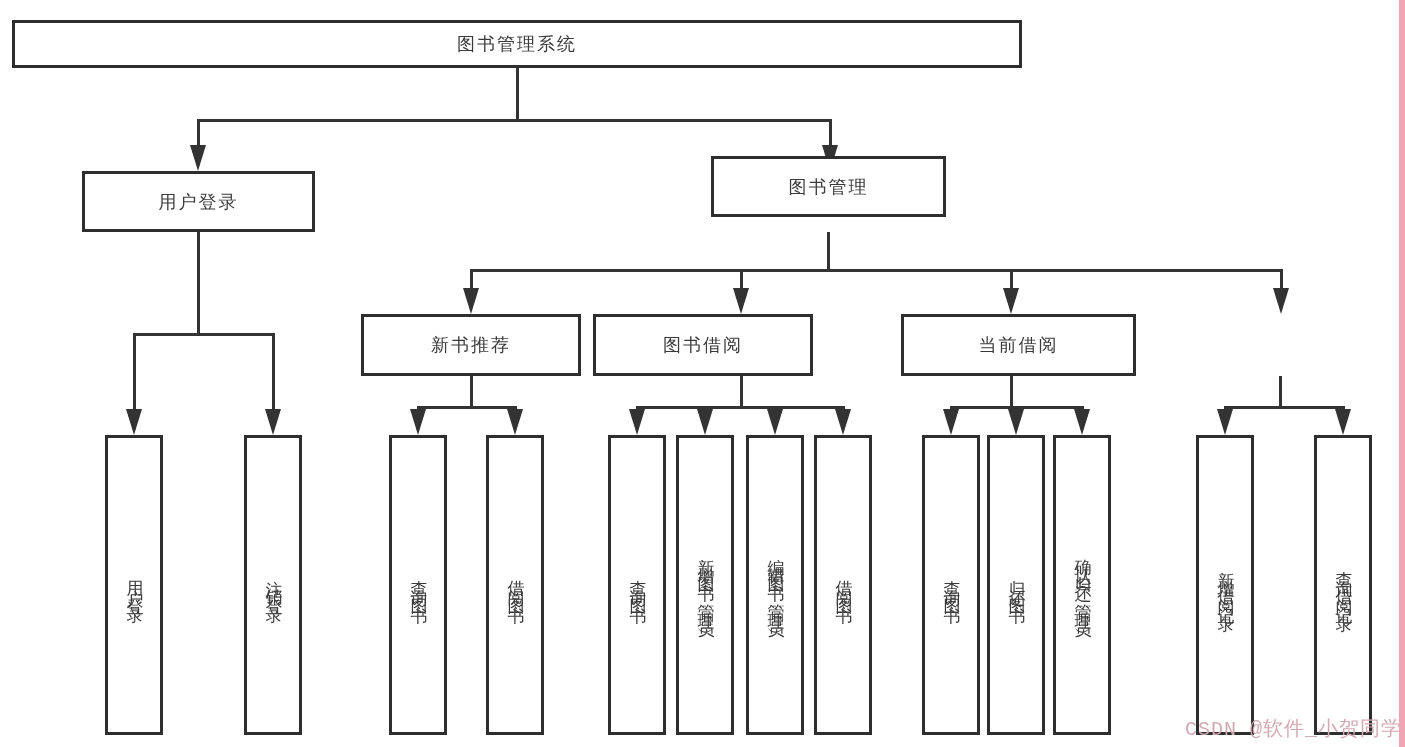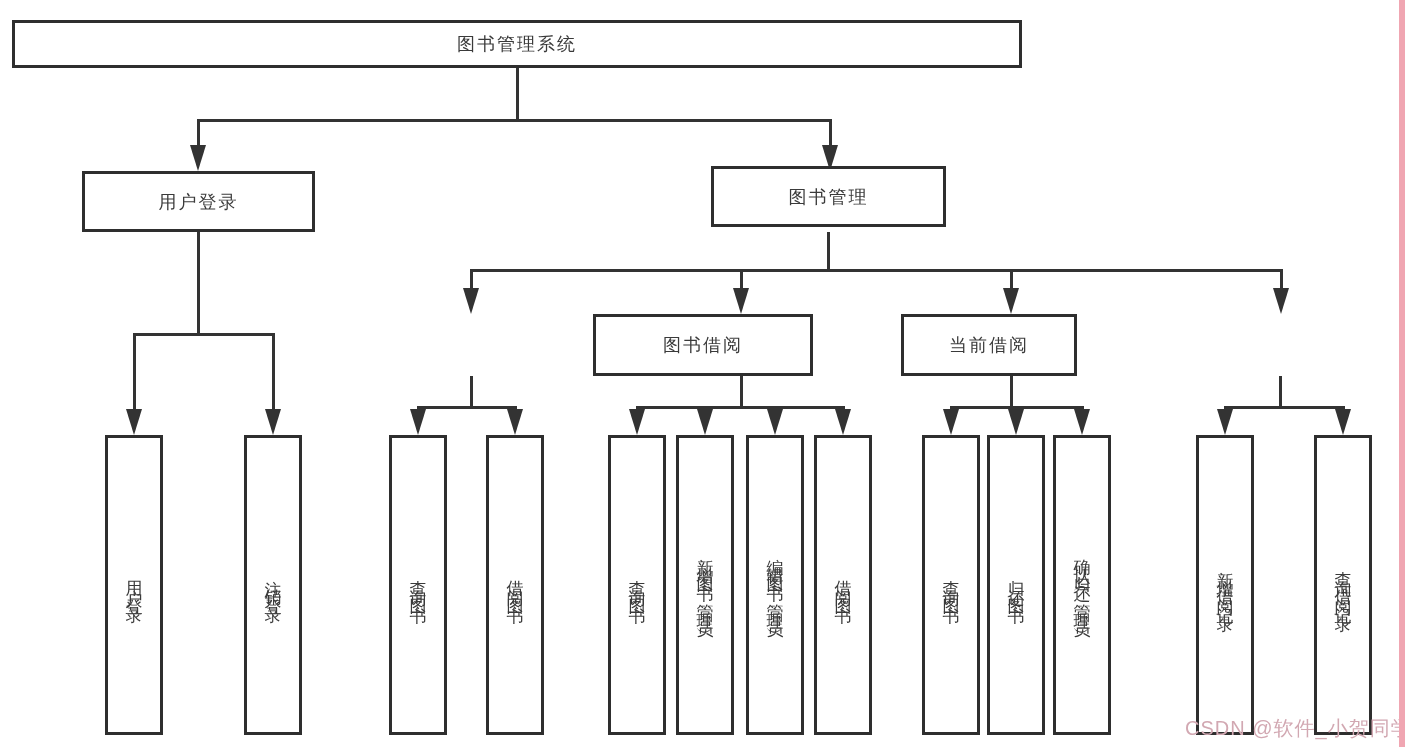--- a/index.html
+++ b/index.html
@@ -1,18 +1,18 @@
 <!DOCTYPE html>
 <html><head>
 <meta charset="utf-8">
 <style>
   html,body{margin:0;padding:0;background:#ffffff;}
   #stage{
     position:relative;width:1405px;height:747px;background:#ffffff;overflow:hidden;
-    font-family:Liberation Sans, sans-serif;color:#3a3a3a;
+    font-family:Liberation Mono, monospace;color:#3a3a3a;
   }
   .box{
     position:absolute;box-sizing:border-box;border:3px solid #2e2e2e;background:#ffffff;
     display:flex;align-items:center;justify-content:center;
   }
   .hlabel{font-size:18px;letter-spacing:2px;color:#3a3a3a;white-space:nowrap;}
   .vlabel{
     writing-mode:vertical-rl;text-orientation:upright;
     font-size:17px;letter-spacing:9px;color:#3a3a3a;line-height:1;
   }
@@ -40,21 +40,21 @@
   <div class="line" style="left:515.5px;top:68px;width:3px;height:54px"></div>
   <div class="line" style="left:196.5px;top:119px;width:635px;height:3px"></div>
   <div class="line" style="left:196.5px;top:119px;width:3px;height:30px"></div>
   <div class="line" style="left:828.5px;top:119px;width:3px;height:30px"></div>
   <div class="arrow" style="left:190px;top:145px"></div>
   <div class="arrow" style="left:822px;top:145px"></div>
 
   <div class="box" style="left:82px;top:171px;width:233px;height:61px">
     <span class="hlabel">用户登录</span>
   </div>
-  <div class="box" style="left:711px;top:166px;width:235px;height:61px">
+  <div class="box" style="left:711px;top:156px;width:235px;height:61px">
     <span class="hlabel">图书管理</span>
   </div>
 
   <div class="line" style="left:196.5px;top:232px;width:3px;height:104px"></div>
   <div class="line" style="left:132.5px;top:333px;width:142px;height:3px"></div>
   <div class="line" style="left:132.5px;top:333px;width:3px;height:78px"></div>
   <div class="line" style="left:271.5px;top:333px;width:3px;height:78px"></div>
   <div class="arrow" style="left:126px;top:409px"></div>
   <div class="arrow" style="left:265px;top:409px"></div>
 
@@ -62,24 +62,27 @@
   <div class="line" style="left:469.5px;top:269px;width:813px;height:3px"></div>
   <div class="line" style="left:469.5px;top:269px;width:3px;height:22px"></div>
   <div class="line" style="left:739.5px;top:269px;width:3px;height:22px"></div>
   <div class="line" style="left:1009.5px;top:269px;width:3px;height:22px"></div>
   <div class="line" style="left:1279.5px;top:269px;width:3px;height:22px"></div>
   <div class="arrow" style="left:463px;top:288px"></div>
   <div class="arrow" style="left:733px;top:288px"></div>
   <div class="arrow" style="left:1003px;top:288px"></div>
   <div class="arrow" style="left:1273px;top:288px"></div>
 
+  <div class="box" style="left:361px;top:314px;width:220px;height:62px">
+    <span class="hlabel">新书推荐</span>
+  </div>
   <div class="box" style="left:593px;top:314px;width:220px;height:62px">
     <span class="hlabel">图书借阅</span>
   </div>
-  <div class="box" style="left:901px;top:314px;width:176px;height:62px">
+  <div class="box" style="left:901px;top:314px;width:235px;height:62px">
     <span class="hlabel">当前借阅</span>
   </div>
 
   <div class="line" style="left:469.5px;top:376px;width:3px;height:33px"></div>
   <div class="line" style="left:416.5px;top:406px;width:100px;height:3px"></div>
   <div class="arrow" style="left:410px;top:409px"></div>
   <div class="arrow" style="left:507px;top:409px"></div>
 
   <div class="line" style="left:739.5px;top:376px;width:3px;height:33px"></div>
   <div class="line" style="left:635.5px;top:406px;width:209px;height:3px"></div>

